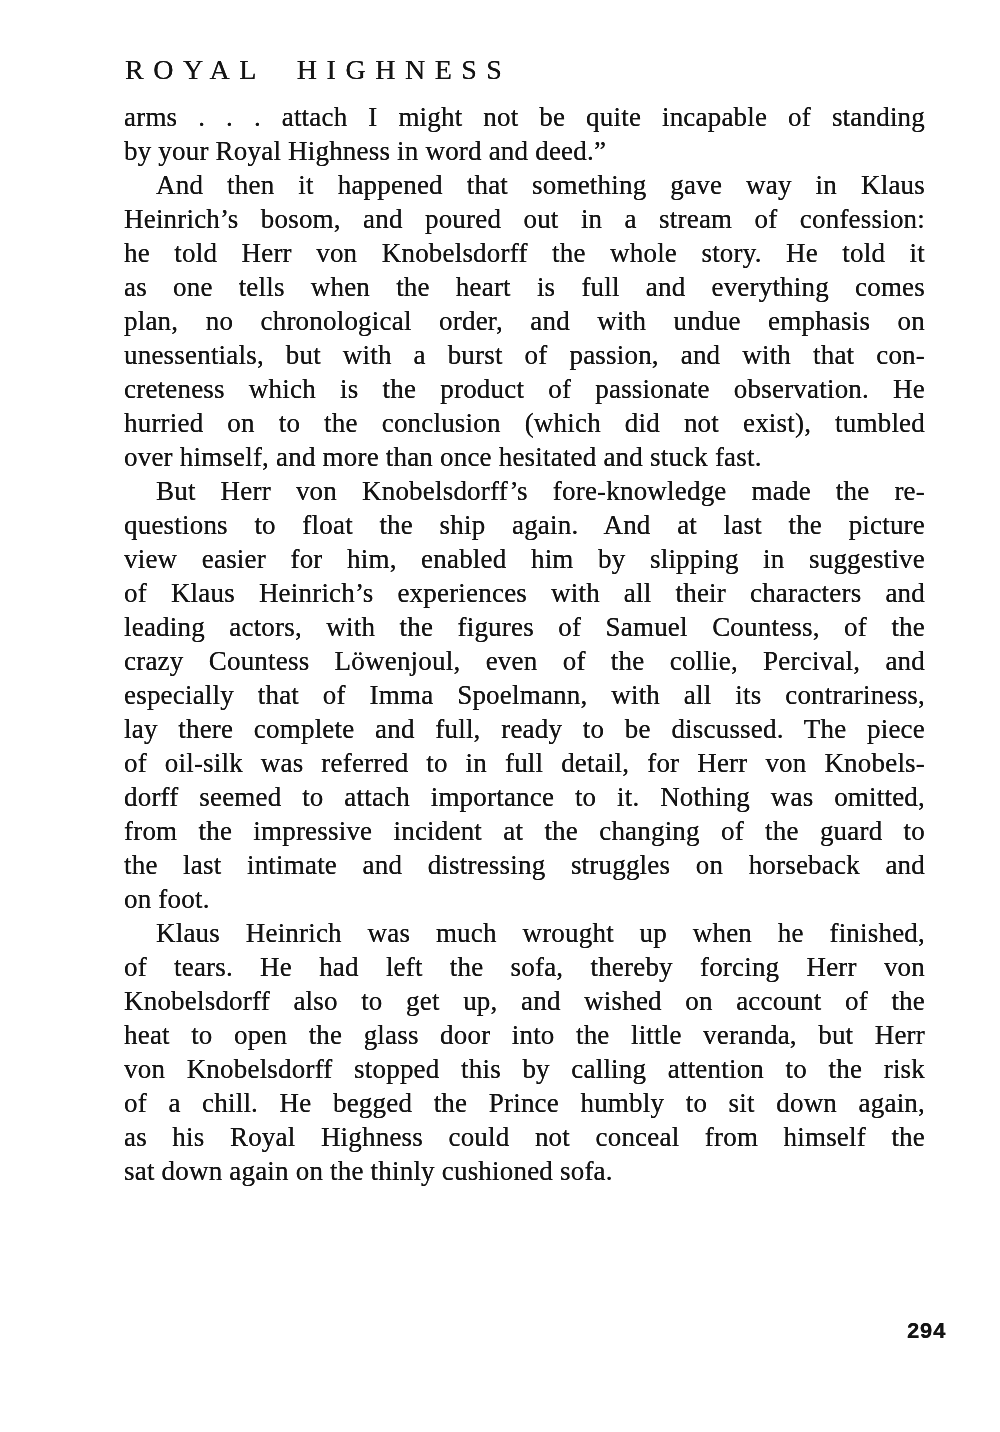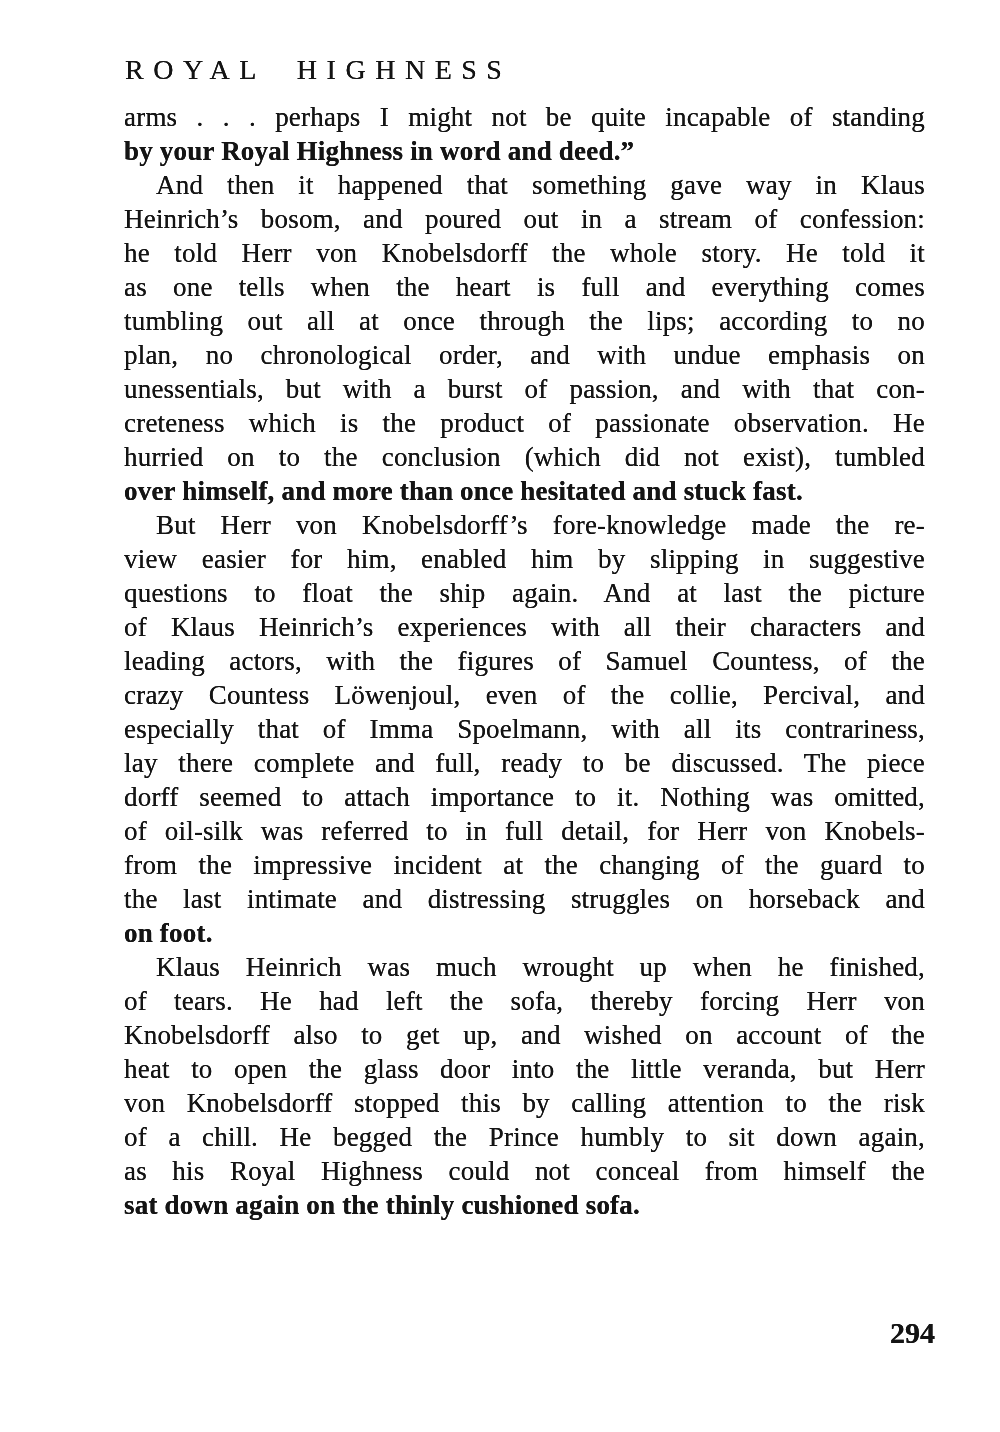--- a/index.html
+++ b/index.html
@@ -37,60 +37,60 @@
     line-height: 34px;
     height: 34px;
     letter-spacing: 0.2px;
     text-align: justify;
     text-align-last: justify;
     text-shadow: 0 0 0.5px currentColor;
     white-space: nowrap;
     white-space: normal;
   }
   .line.indent { text-indent: 32px; }
-  .line.para-end { text-align-last: left; font-weight: bold; }
+  .line.para-end { text-align-last: left; }
   .page-number {
     position: absolute;
     top: 1317px;
-    right: 65px;
-    font-size: 30px;
+    right: 54px;
+    font-size: 22px;
     line-height: 32px;
     font-weight: bold;
     text-shadow: 0 0 0.5px currentColor;
+    font-family: Liberation Mono, monospace;
   }
 </style>
 </head>
 <body>
 
 <div class="page">
   <div class="running-head">ROYAL HIGHNESS</div>
 
   <div class="body-text">
-      <div class="line">arms . . . perhaps I might not be quite incapable of standing</div>
+      <div class="line">arms . . . attach I might not be quite incapable of standing</div>
       <div class="line para-end">by your Royal Highness in word and deed.”</div>
       <div class="line indent">And then it happened that something gave way in Klaus</div>
       <div class="line">Heinrich’s bosom, and poured out in a stream of confession:</div>
       <div class="line">he told Herr von Knobelsdorff the whole story.  He told it</div>
       <div class="line">as one tells when the heart is full and everything comes</div>
-      <div class="line">tumbling out all at once through the lips; according to no</div>
       <div class="line">plan, no chronological order, and with undue emphasis on</div>
       <div class="line">unessentials, but with a burst of passion, and with that con-</div>
       <div class="line">creteness which is the product of passionate observation.  He</div>
       <div class="line">hurried on to the conclusion (which did not exist), tumbled</div>
       <div class="line para-end">over himself, and more than once hesitated and stuck fast.</div>
       <div class="line indent">But Herr von Knobelsdorff’s fore-knowledge made the re-</div>
+      <div class="line">questions to float the ship again.  And at last the picture</div>
       <div class="line">view easier for him, enabled him by slipping in suggestive</div>
-      <div class="line">questions to float the ship again.  And at last the picture</div>
       <div class="line">of Klaus Heinrich’s experiences with all their characters and</div>
       <div class="line">leading actors, with the figures of Samuel Countess, of the</div>
       <div class="line">crazy Countess Löwenjoul, even of the collie, Percival, and</div>
       <div class="line">especially that of Imma Spoelmann, with all its contrariness,</div>
       <div class="line">lay there complete and full, ready to be discussed.  The piece</div>
+      <div class="line">of oil-silk was referred to in full detail, for Herr von Knobels-</div>
       <div class="line">dorff seemed to attach importance to it.  Nothing was omitted,</div>
-      <div class="line">of oil-silk was referred to in full detail, for Herr von Knobels-</div>
       <div class="line">from the impressive incident at the changing of the guard to</div>
       <div class="line">the last intimate and distressing struggles on horseback and</div>
       <div class="line para-end">on foot.</div>
       <div class="line indent">Klaus Heinrich was much wrought up when he finished,</div>
       <div class="line">of tears.  He had left the sofa, thereby forcing Herr von</div>
       <div class="line">Knobelsdorff also to get up, and wished on account of the</div>
       <div class="line">heat to open the glass door into the little veranda, but Herr</div>
       <div class="line">von Knobelsdorff stopped this by calling attention to the risk</div>
       <div class="line">of a chill.  He begged the Prince humbly to sit down again,</div>
       <div class="line">as his Royal Highness could not conceal from himself the</div>

